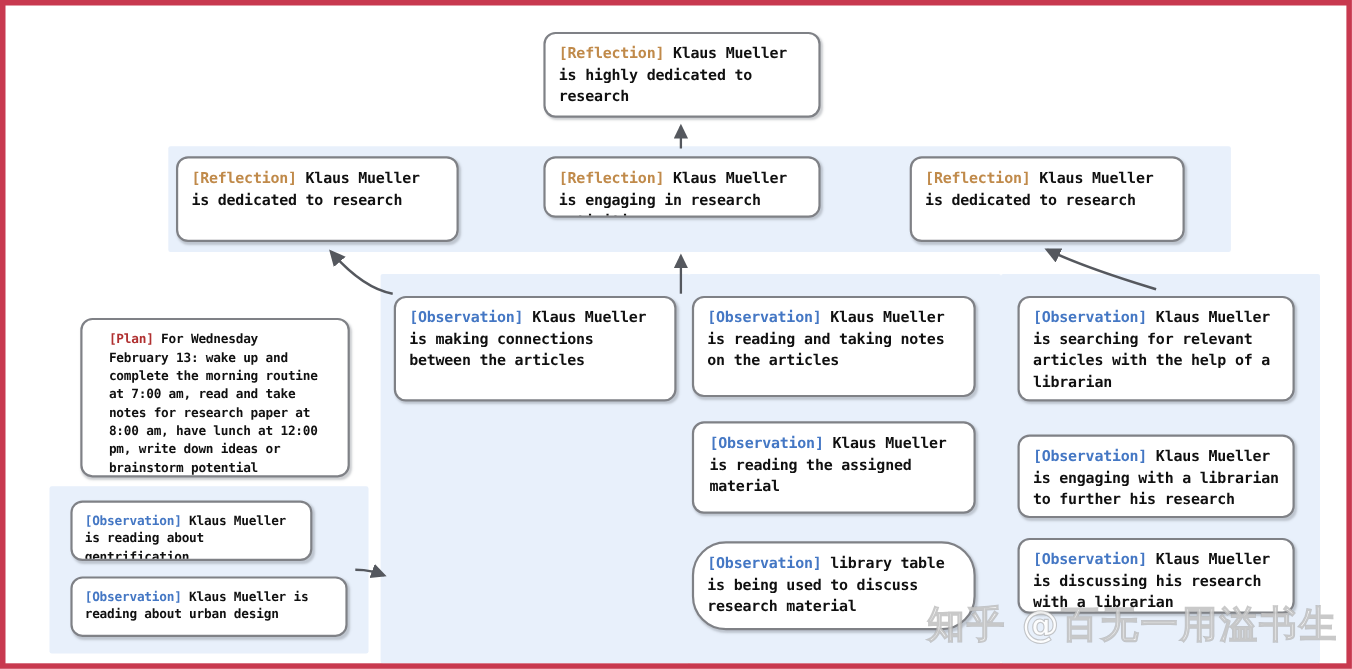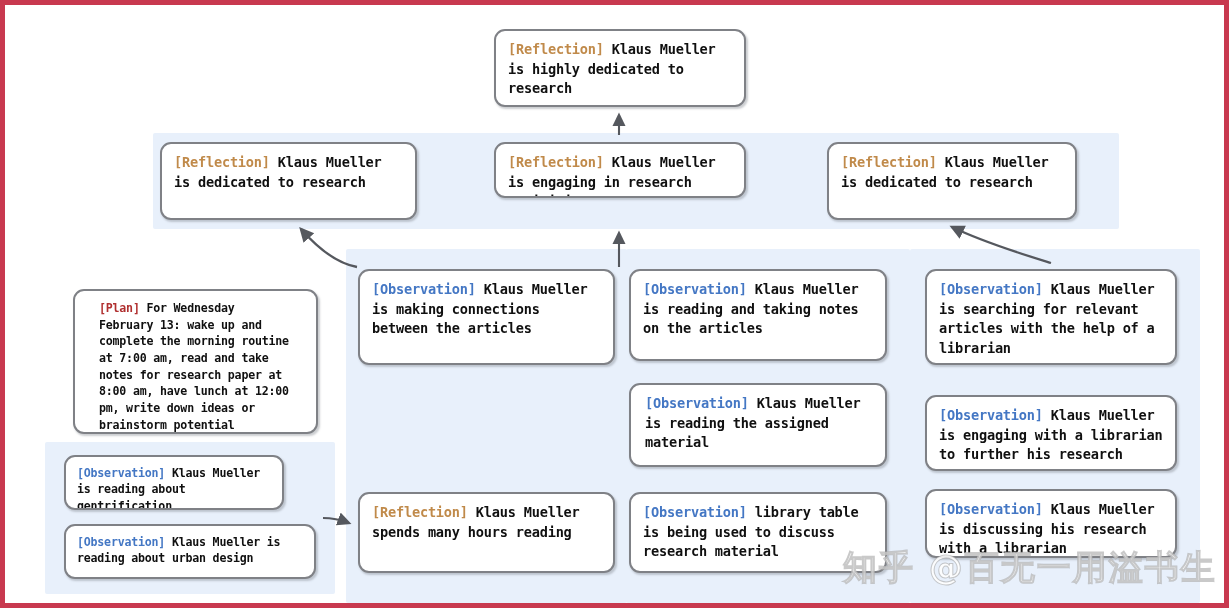--- a/index.html
+++ b/index.html
@@ -109,27 +109,26 @@
 
   <div class="node plan" style="left:68px;top:252px;width:245px;height:145px;"><span class="tag tag-plan">[Plan]</span><span> For Wednesday February 13: wake up and complete the morning routine at 7:00 am, read and take notes for research paper at 8:00 am, have lunch at 12:00 pm, write down ideas or brainstorm potential solutions at 1:00 pm, [...]</span></div>
 
   <div class="node small" style="left:59px;top:450px;width:220px;height:55px;"><span class="tag tag-observation">[Observation]</span><span> Klaus Mueller is reading about gentrification</span></div>
 
   <div class="node small" style="left:59px;top:519px;width:252px;height:55px;"><span class="tag tag-observation">[Observation]</span><span> Klaus Mueller is reading about urban design</span></div>
 
   <div class="node" style="left:353px;top:264px;width:257px;height:96px;"><span class="tag tag-observation">[Observation]</span><span> Klaus Mueller is making connections between the articles</span></div>
 
 
-  <div class="node" style="left:353px;top:487px;width:257px;height:81px;"><span class="tag tag-reflection">[Reflection]</span><span> Klaus Mueller spends many hours reading</span></div>
 
   <div class="node" style="left:624px;top:264px;width:258px;height:92px;"><span class="tag tag-observation">[Observation]</span><span> Klaus Mueller is reading and taking notes on the articles</span></div>
 
   <div class="node" style="left:624px;top:378px;width:258px;height:84px;padding-left:14px;"><span class="tag tag-observation">[Observation]</span><span> Klaus Mueller is reading the assigned material</span></div>
 
-  <div class="node" style="left:624px;top:487px;width:258px;height:81px;"><span class="tag tag-observation">[Observation]</span><span> library table is being used to discuss research material</span></div>
+  <div class="node" style="left:624px;top:487px;width:258px;height:81px;border-radius:31px;"><span class="tag tag-observation">[Observation]</span><span> library table is being used to discuss research material</span></div>
 
   <div class="node" style="left:920px;top:264px;width:252px;height:96px;"><span class="tag tag-observation">[Observation]</span><span> Klaus Mueller is searching for relevant articles with the help of a librarian</span></div>
 
   <div class="node" style="left:920px;top:390px;width:252px;height:76px;"><span class="tag tag-observation">[Observation]</span><span> Klaus Mueller is engaging with a librarian to further his research</span></div>
 
   <div class="node" style="left:920px;top:484px;width:252px;height:69px;"><span class="tag tag-observation">[Observation]</span><span> Klaus Mueller is discussing his research with a librarian</span></div>
 
   <div class="wm" style="left:838px;top:540px;">知乎 @百无一用溢书生</div>
 
 </div>

